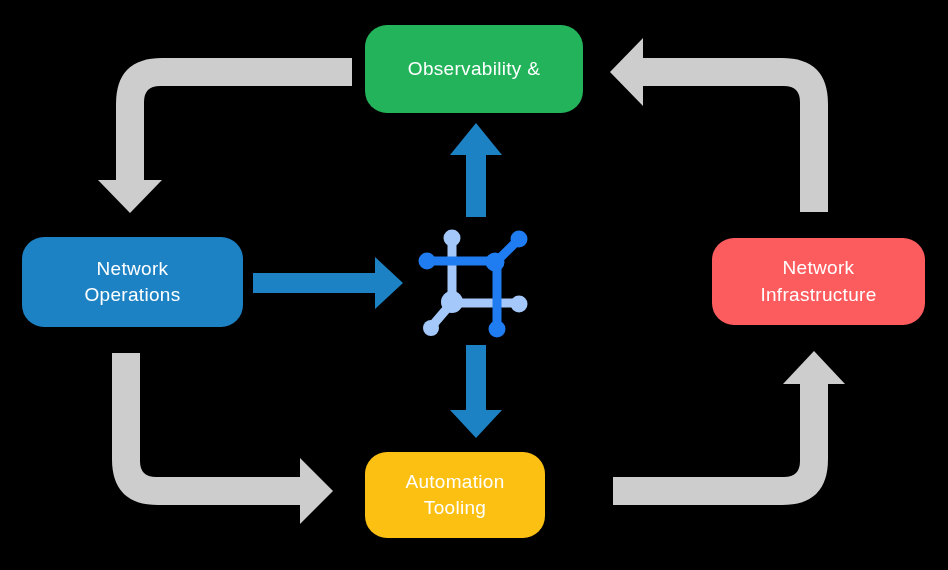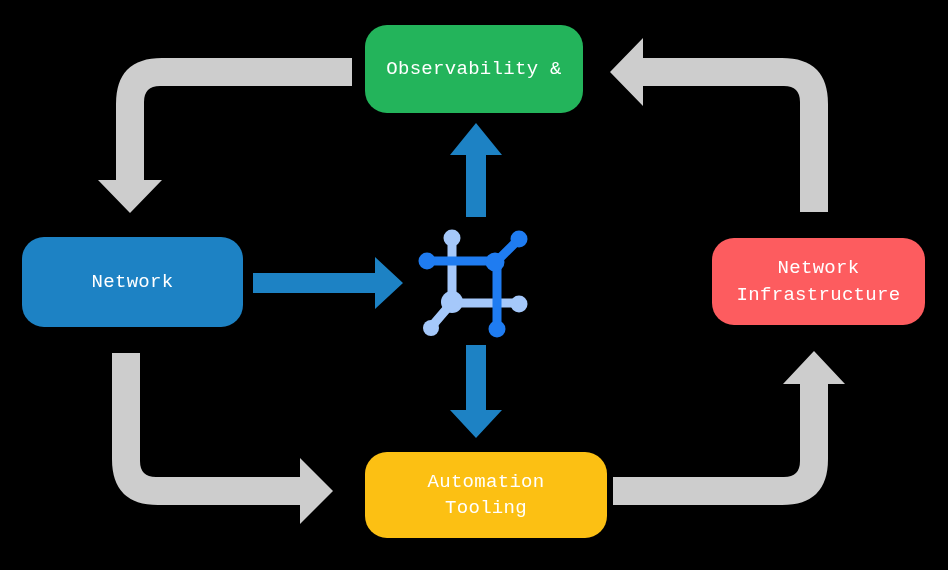--- a/index.html
+++ b/index.html
@@ -1,21 +1,21 @@
 <!DOCTYPE html>
 <html><head>
 <meta charset="utf-8">
 <style>
   html, body { margin: 0; padding: 0; background: #000; }
   .canvas {
     position: relative;
     width: 948px;
     height: 570px;
     overflow: hidden;
-    font-family: Liberation Mono, monospace;
+    font-family: Liberation Sans, sans-serif;
   }
   .layer {
     position: absolute;
     left: 0; top: 0;
   }
   .node {
     position: absolute;
     border-radius: 22px;
     display: flex;
     flex-direction: column;
@@ -25,21 +25,21 @@
     font-size: 19px;
     font-weight: 500;
     line-height: 1.38;
     letter-spacing: 0.3px;
     text-align: center;
   }
   .node span { display: block; }
   .node-observability { left: 365px; top: 25px;  width: 218px; height: 88px; }
   .node-operations    { left: 22px;  top: 237px; width: 221px; height: 90px; }
   .node-infrastructure{ left: 712px; top: 238px; width: 213px; height: 87px; }
-  .node-automation    { left: 365px; top: 452px; width: 242px; height: 86px; }
+  .node-automation    { left: 365px; top: 452px; width: 180px; height: 86px; }
 </style>
 </head>
 <body>
 
 <div class="canvas" style="background-color: rgb(0, 0, 0);">
 
   <svg class="layer" width="948" height="570" viewBox="0 0 948 570">
 
     <path d="M 352 58 L 162 58 Q 116 58 116 104 L 116 180 L 98 180 L 130 213 L 162 180 L 144 180 L 144 102 Q 144 86 160 86 L 352 86 Z" fill="#cdcdcd"></path>
     <path d="M 828 212 L 828 104 Q 828 58 782 58 L 643 58 L 643 38 L 610 72 L 643 106 L 643 86 L 784 86 Q 800 86 800 102 L 800 212 Z" fill="#cdcdcd"></path>
@@ -67,20 +67,21 @@
       </g>
     </g>
   </svg>
 
   <div class="node node-observability" style="background-color: rgb(35, 180, 91);">
     <span>Observability &amp;</span>
   </div>
 
   <div class="node node-operations" style="background-color: rgb(29, 130, 196);">
     <span>Network</span>
+    <span>Operations</span>
   </div>
 
   <div class="node node-infrastructure" style="background-color: rgb(253, 92, 95);">
     <span>Network</span>
     <span>Infrastructure</span>
   </div>
 
   <div class="node node-automation" style="background-color: rgb(252, 192, 19);">
     <span>Automation</span>
     <span>Tooling</span>

